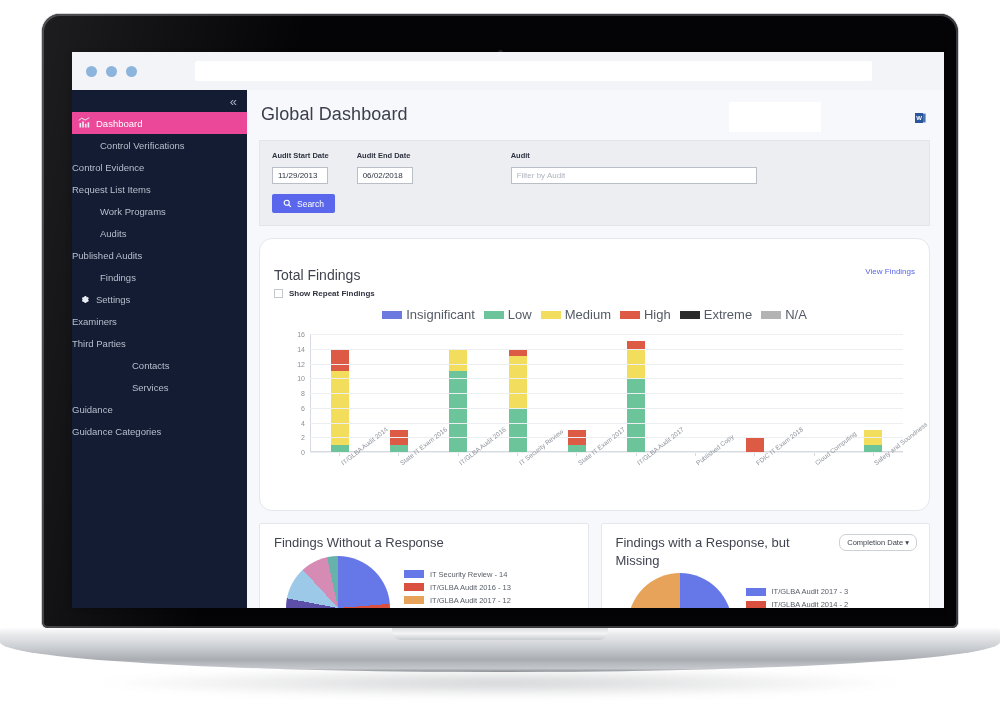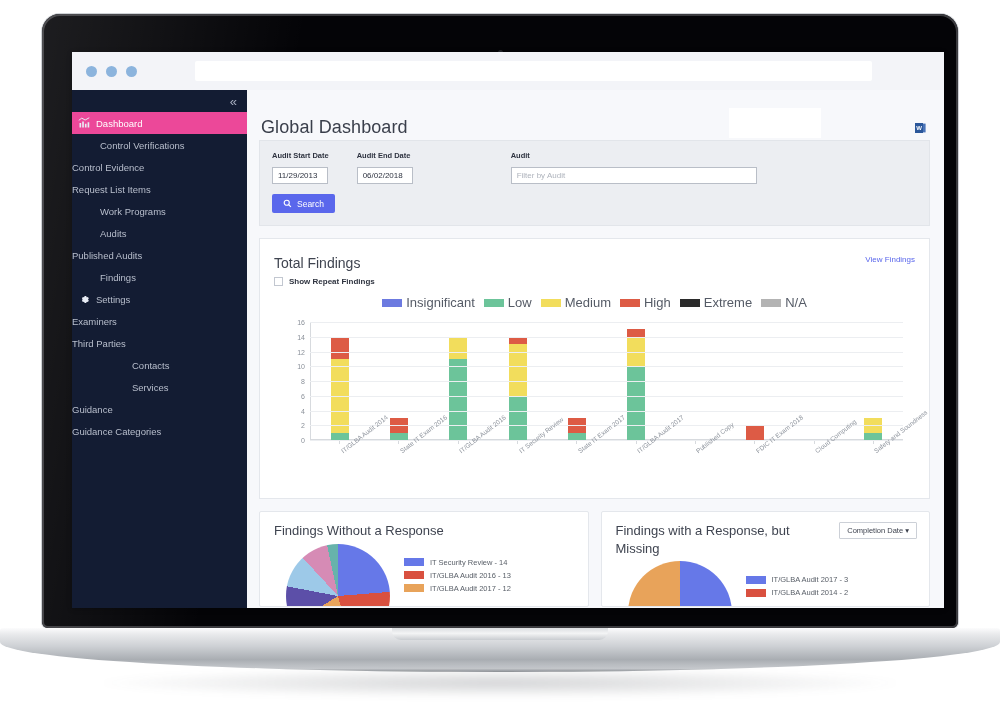--- a/index.html
+++ b/index.html
@@ -80,21 +80,21 @@
   .lvl0 { padding-left: 0px; }
   .lvl1 { padding-left: 28px; }
   .lvl2 { }
   .lvl3 { padding-left: 60px; }
 
   
   .main {
     flex: 1; background: #f7f8fb; overflow: hidden; position: relative;
   }
   .page-head {
-    display: flex; align-items: flex-end; padding: 14px 18px 0 14px; height: 48px; gap: 32px;
+    display: flex; align-items: flex-start; padding: 14px 18px 0 14px; height: 48px; gap: 32px;
   }
   .page-title { font-size: 18px; color: #3a3f4b; font-weight: 400; letter-spacing: .1px; }
   .head-spacer { flex: 1; }
   .head-white-box { width: 92px; height: 30px; background: #fff; margin-right: 62px; margin-top: -2px; }
   .word-ico { margin-top: 6px; }
 
   
   .filters {
     margin: 2px 14px 0 12px; background: #eceef2; border: 1px solid #e2e5ea;
     padding: 10px 12px 12px 12px;
@@ -114,22 +114,22 @@
   .search-btn {
     margin-top: 10px; background: #5a67ec; color: #fff; border: none;
     height: 19px; padding: 0 11px; font-size: 8.5px; border-radius: 2px;
     display: flex; align-items: center; gap: 5px; cursor: pointer;
     font-family: "Liberation Sans", sans-serif;
   }
   .fullrow { flex-basis: 100%; }
 
   
   .card {
-    background: #fff; border: 1px solid #e4e7ec; border-radius: 0;
-    margin: 12px 14px 0 12px; padding: 16px 14px 12px 14px;
+    background: #fff; border: 1px solid #e4e7ec; border-radius: 13px;
+    margin: 12px 14px 0 12px; padding: 28px 14px 12px 14px;
   }
   .card-head { display: flex; align-items: flex-start; }
   .card-title { font-size: 14px; color: #3f4450; font-weight: 400; }
   .view-link { margin-left: auto; font-size: 8px; color: #5a67ec; cursor: pointer; }
   .chk-row { display: flex; align-items: center; gap: 6px; margin-top: 6px; }
   .chk { width: 9px; height: 9px; border: 1px solid #c2c7d0; background: #fff; cursor: pointer; }
   .chk-label { font-size: 8px; color: #2f3440; font-weight: bold; }
 
   
   .legend { display: flex; justify-content: center; gap: 9px; margin-top: 9px; }
@@ -162,21 +162,21 @@
 
   
   .bottom-row { display: flex; gap: 12px; margin: 12px 14px 0 12px; }
   .bcard {
     flex: 1; background: #fff; border: 1px solid #e4e7ec; border-radius: 2px;
     padding: 10px 12px 0 14px; height: 96px; overflow: hidden; position: relative;
   }
   .bcard-head { display: flex; align-items: flex-start; }
   .bcard-title { font-size: 13px; color: #3f4450; font-weight: 400; line-height: 1.35; max-width: 195px; }
   .dd-btn {
-    margin-left: auto; border: 1px solid #ccd0d7; background: #fff; border-radius: 1px;
+    margin-left: auto; border: 1px solid #ccd0d7; background: #fff; border-radius: 7px;
     font-size: 7.5px; color: #3a3f4b; padding: 3px 7px; cursor: pointer; white-space: nowrap;
     font-family: "Liberation Sans", sans-serif;
   }
   .pie-area { display: flex; align-items: flex-start; margin-top: 4px; }
   .pie { width: 104px; height: 104px; border-radius: 50%; flex: 0 0 104px; margin-left: 12px; }
   .pie-legend { margin-left: 14px; margin-top: 14px; }
   .pl-item { display: flex; align-items: center; gap: 6px; margin-bottom: 4px; }
   .pl-sw { width: 20px; height: 8px; }
   .pl-txt { font-size: 7.5px; color: #5a6069; white-space: nowrap; }
 </style>

